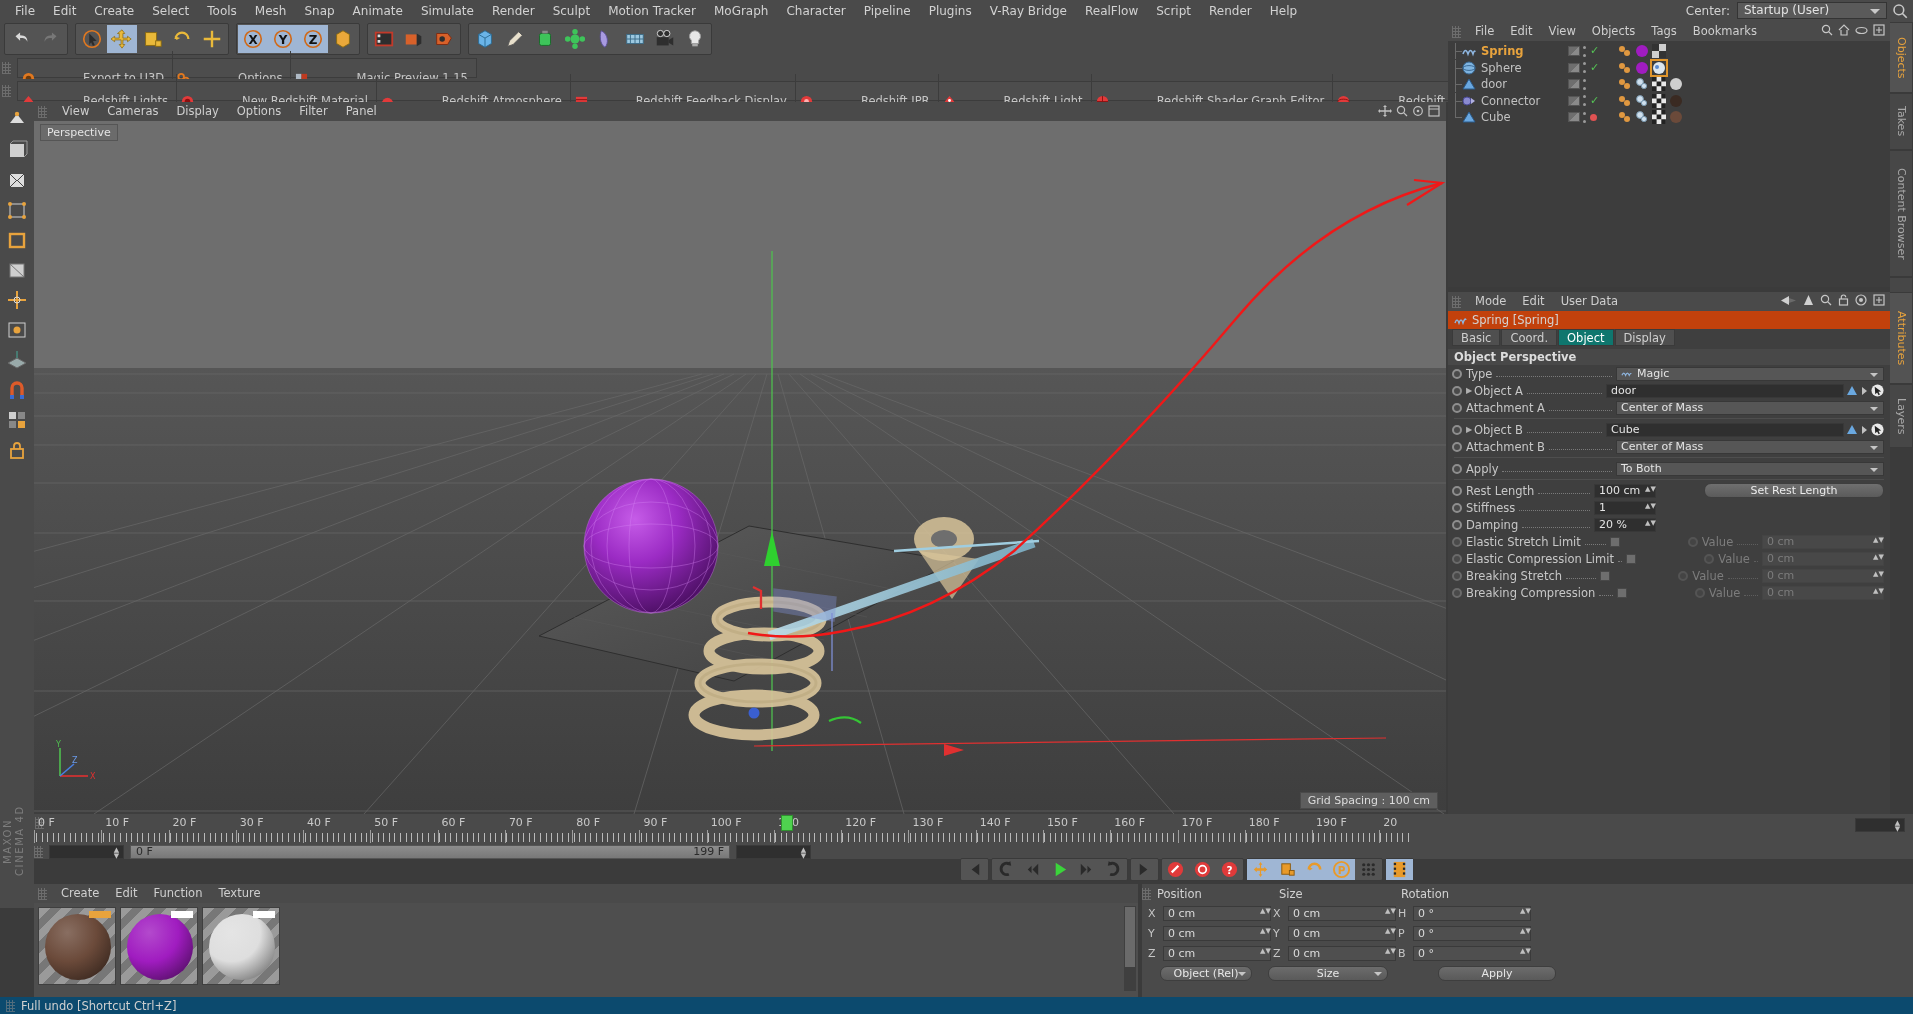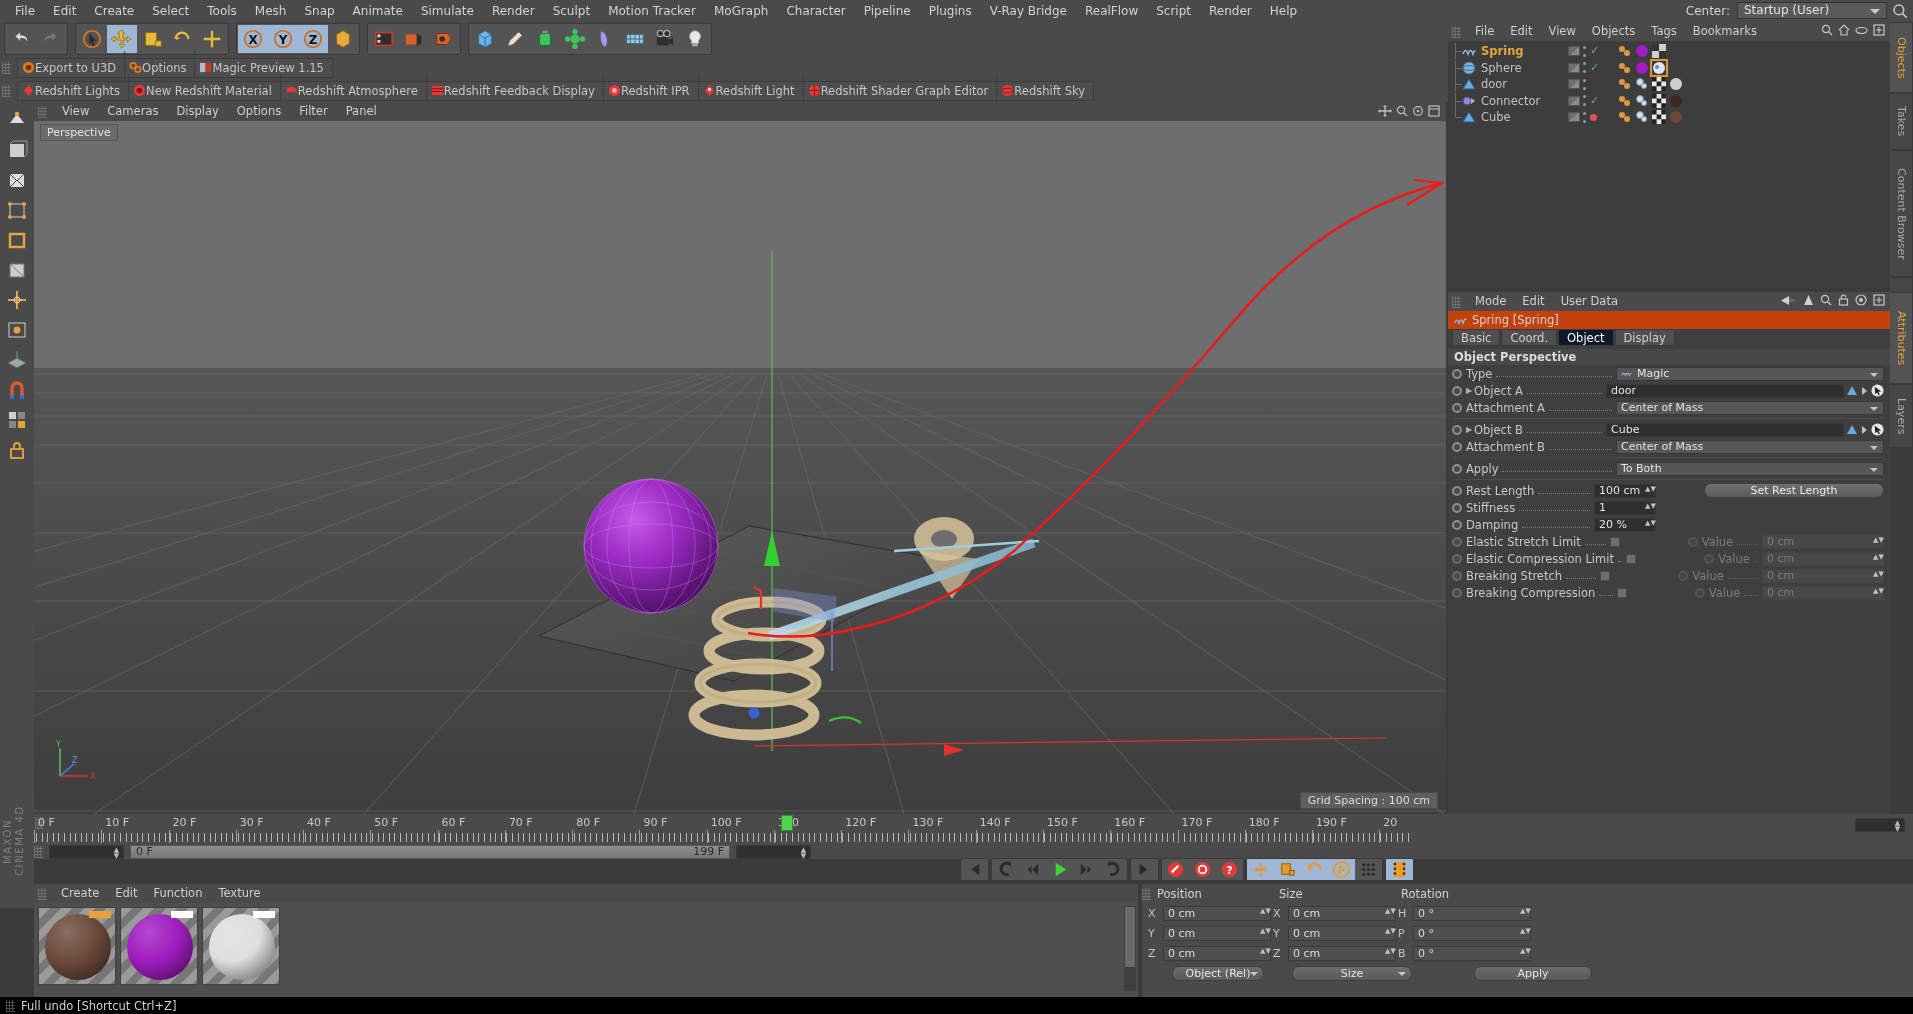--- a/index.html
+++ b/index.html
@@ -50,21 +50,21 @@
   .tbtn.sel { background:#9fb6d4; }
 
   
   .plugbar {
     position:absolute; left:0; width:1913px; height:23px;
     background:#4a4a4a; display:flex; align-items:center; padding-left:2px;
   }
   .plugbar.r1 { top:56px; }
   .plugbar.r2 { top:79px; }
   .pgroup { display:flex; align-items:center; border:1px solid #3c3c3c; background:#4d4d4d; height:20px; }
-  .pbtn { display:flex; align-items:center; height:34px; padding:0 8px 0 4px; border-right:1px solid #3c3c3c; white-space:nowrap; font-size:11.5px; color:#c6c6c6; }
+  .pbtn { display:flex; align-items:flex-end; height:34px; padding:0 8px 0 4px; border-right:1px solid #3c3c3c; white-space:nowrap; font-size:11.5px; color:#c6c6c6;gap:48px; }
   .pbtn:last-child { border-right:none; }
 
   
   .rail {
     position:absolute; left:0; top:102px; width:34px; height:806px;
     background:#4a4a4a; display:flex; flex-direction:column; align-items:center; padding-top:3px;
   }
   .rbtn { width:28px; height:29px; display:flex; align-items:center; justify-content:center; margin-bottom:1px; }
   .maxonlogo {
     position:absolute; left:2px; bottom:24px; width:26px; height:86px;
@@ -116,21 +116,21 @@
   .tagico.selected { outline:2px solid #e0952c; }
 
   
   .at { position:absolute; left:1448px; top:292px; width:442px; height:522px; background:#3f3f3f; }
   .atbar { height:19px; background:#4a4a4a; display:flex; align-items:center; padding-left:4px; position:relative; }
   .atbar .mi { padding:0 8px; font-size:11.5px; color:#cfcfcf; line-height:19px; }
   .aticons { position:absolute; right:5px; top:2px; display:flex; gap:6px; align-items:center; }
   .attitle { height:18px; display:flex; align-items:center; padding-left:6px; font-size:11.5px; color:#d4d4d4; background:#c2410c; }
   .attabs { height:17px; display:flex; align-items:stretch; padding-left:4px; background:#3f3f3f; gap:1px; }
   .attab { padding:0 8px; font-size:11.5px; color:#cfcfcf; display:flex; align-items:center; background:#4f4f4f; border:1px solid #3a3a3a; }
-  .attab.act { background:#0f172a; color:#fff; }
+  .attab.act { background:#0f766e; color:#fff; }
   .secthead { height:16px; background:#484848; display:flex; align-items:center; padding-left:6px; font-size:11.5px; color:#dcdcdc; font-weight:bold; margin-top:3px; }
   .prow { height:17px; display:flex; align-items:center; padding-left:4px; position:relative; }
   .radio { width:10px; height:10px; border-radius:50%; border:2px solid #8e8e8e; background:#4a4a4a; flex:0 0 10px; margin-right:4px; }
   .radio.off { border-color:#6a6a6a; }
   .carat { width:8px; flex:0 0 8px; font-size:8px; color:#b0b0b0; line-height:10px; }
   .plabel { font-size:11.5px; color:#c7c7c7; white-space:nowrap; }
   .plabel.dim { color:#7c7c7c; }
   .dots { flex:1; border-bottom:1px dotted #7a7a7a; margin:0 4px 3px 4px; height:9px; }
   .dots.dim { border-bottom-color:#5e5e5e; }
   .ctlfield {
@@ -199,29 +199,29 @@
   
   .co { position:absolute; left:1142px; top:884px; width:771px; height:113px; background:#4a4a4a; }
   .cohead { height:19px; display:flex; align-items:center; padding-left:0; font-size:11.5px; color:#d2d2d2; }
   .cohead span { display:inline-block; }
   .corow { height:20px; display:flex; align-items:center; padding-left:6px; gap:2px; }
   .coax { width:13px; font-size:11px; color:#c6c6c6; flex:0 0 13px; }
   .cofield {
     width:108px; height:15px; background:#4f4f4f; border:1px solid #3a3a3a; font-size:11px; color:#dcdcdc;
     padding:0 4px; display:flex; align-items:center; position:relative;
   }
-  .cobtm { height:20px; display:flex; align-items:center; padding-left:18px; gap:28px;margin-left:12px; }
+  .cobtm { height:20px; display:flex; align-items:center; padding-left:18px; gap:16px; }
   .cosel {
     width:92px; height:15px; background:linear-gradient(#6c6c6c,#5a5a5a); border:1px solid #3e3e3e; border-radius:7px;
     font-size:11px; color:#e6e6e6; display:flex; align-items:center; justify-content:center; position:relative;
   }
 
   
   .status {
-    position:absolute; left:0; top:997px; width:1913px; height:17px; background:#000000;
+    position:absolute; left:0; top:997px; width:1913px; height:17px; background:#0c4a6e;
     display:flex; align-items:center; padding-left:6px; font-size:11.5px; color:#d0d0d0;
   }
 </style>
 </head>
 <body>
 
 <div class="app">
 
   <div class="menubar">
     <div id="menu-items" style="display:flex;align-items:center;">

